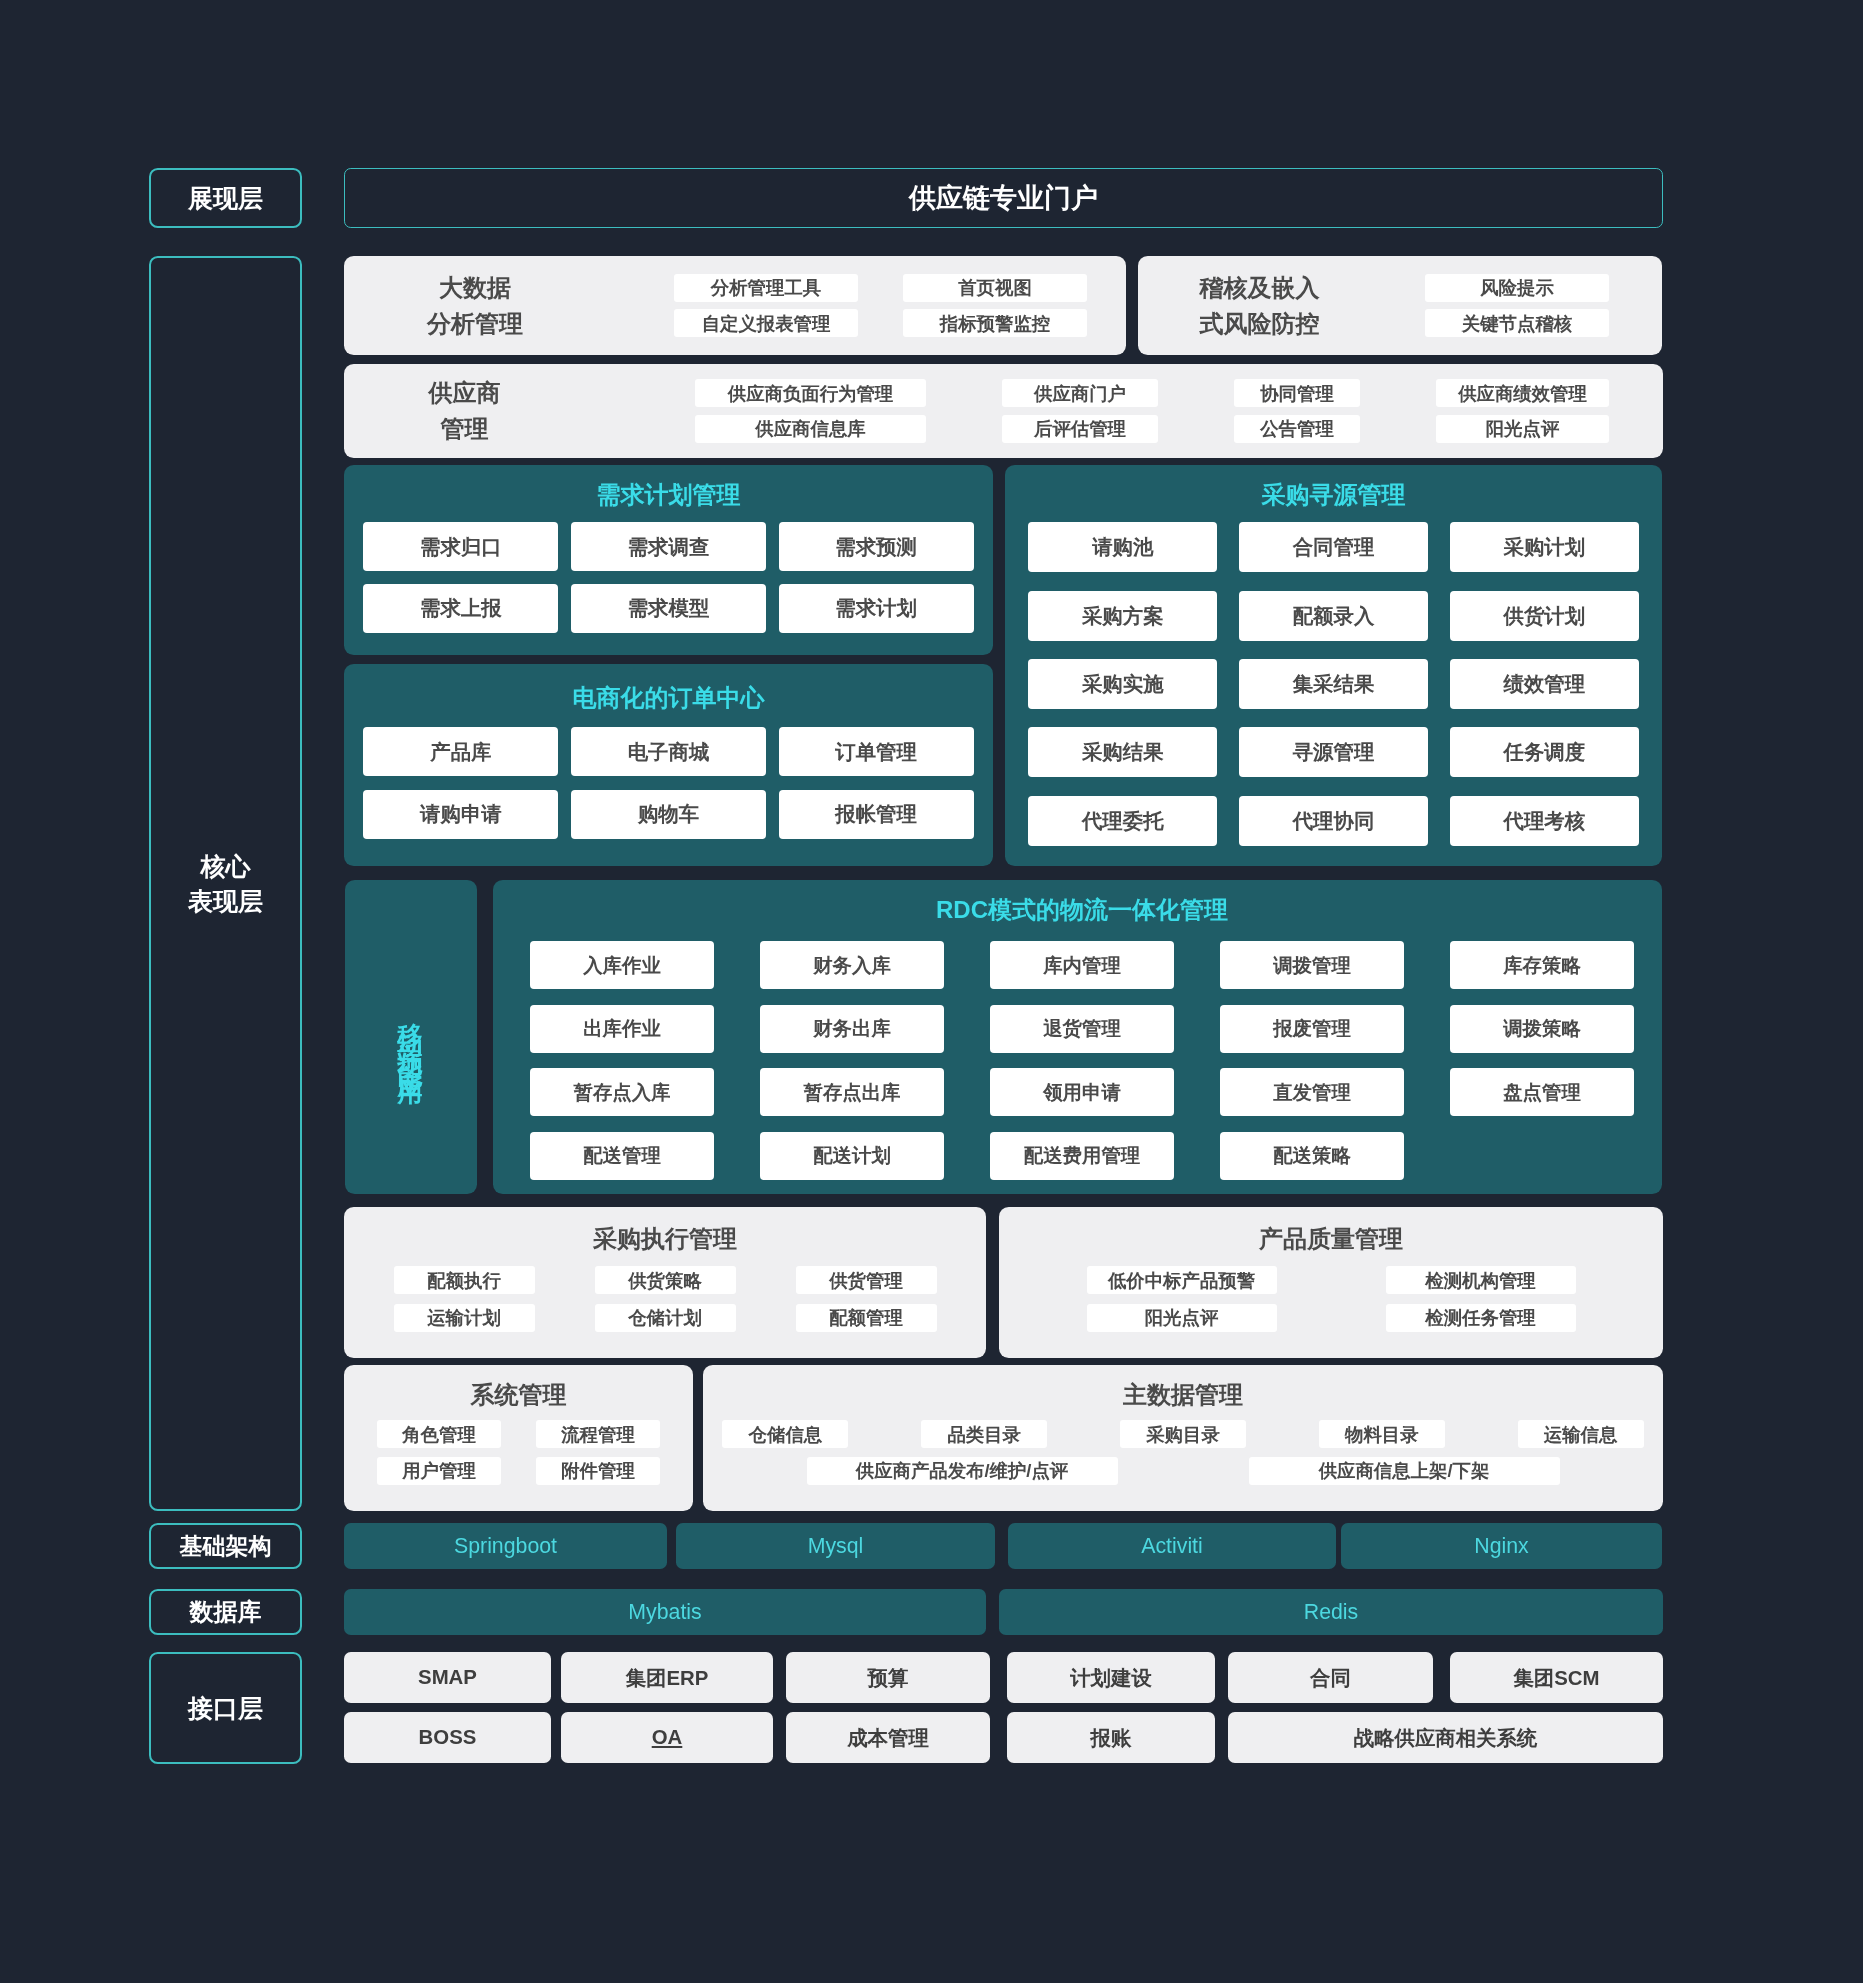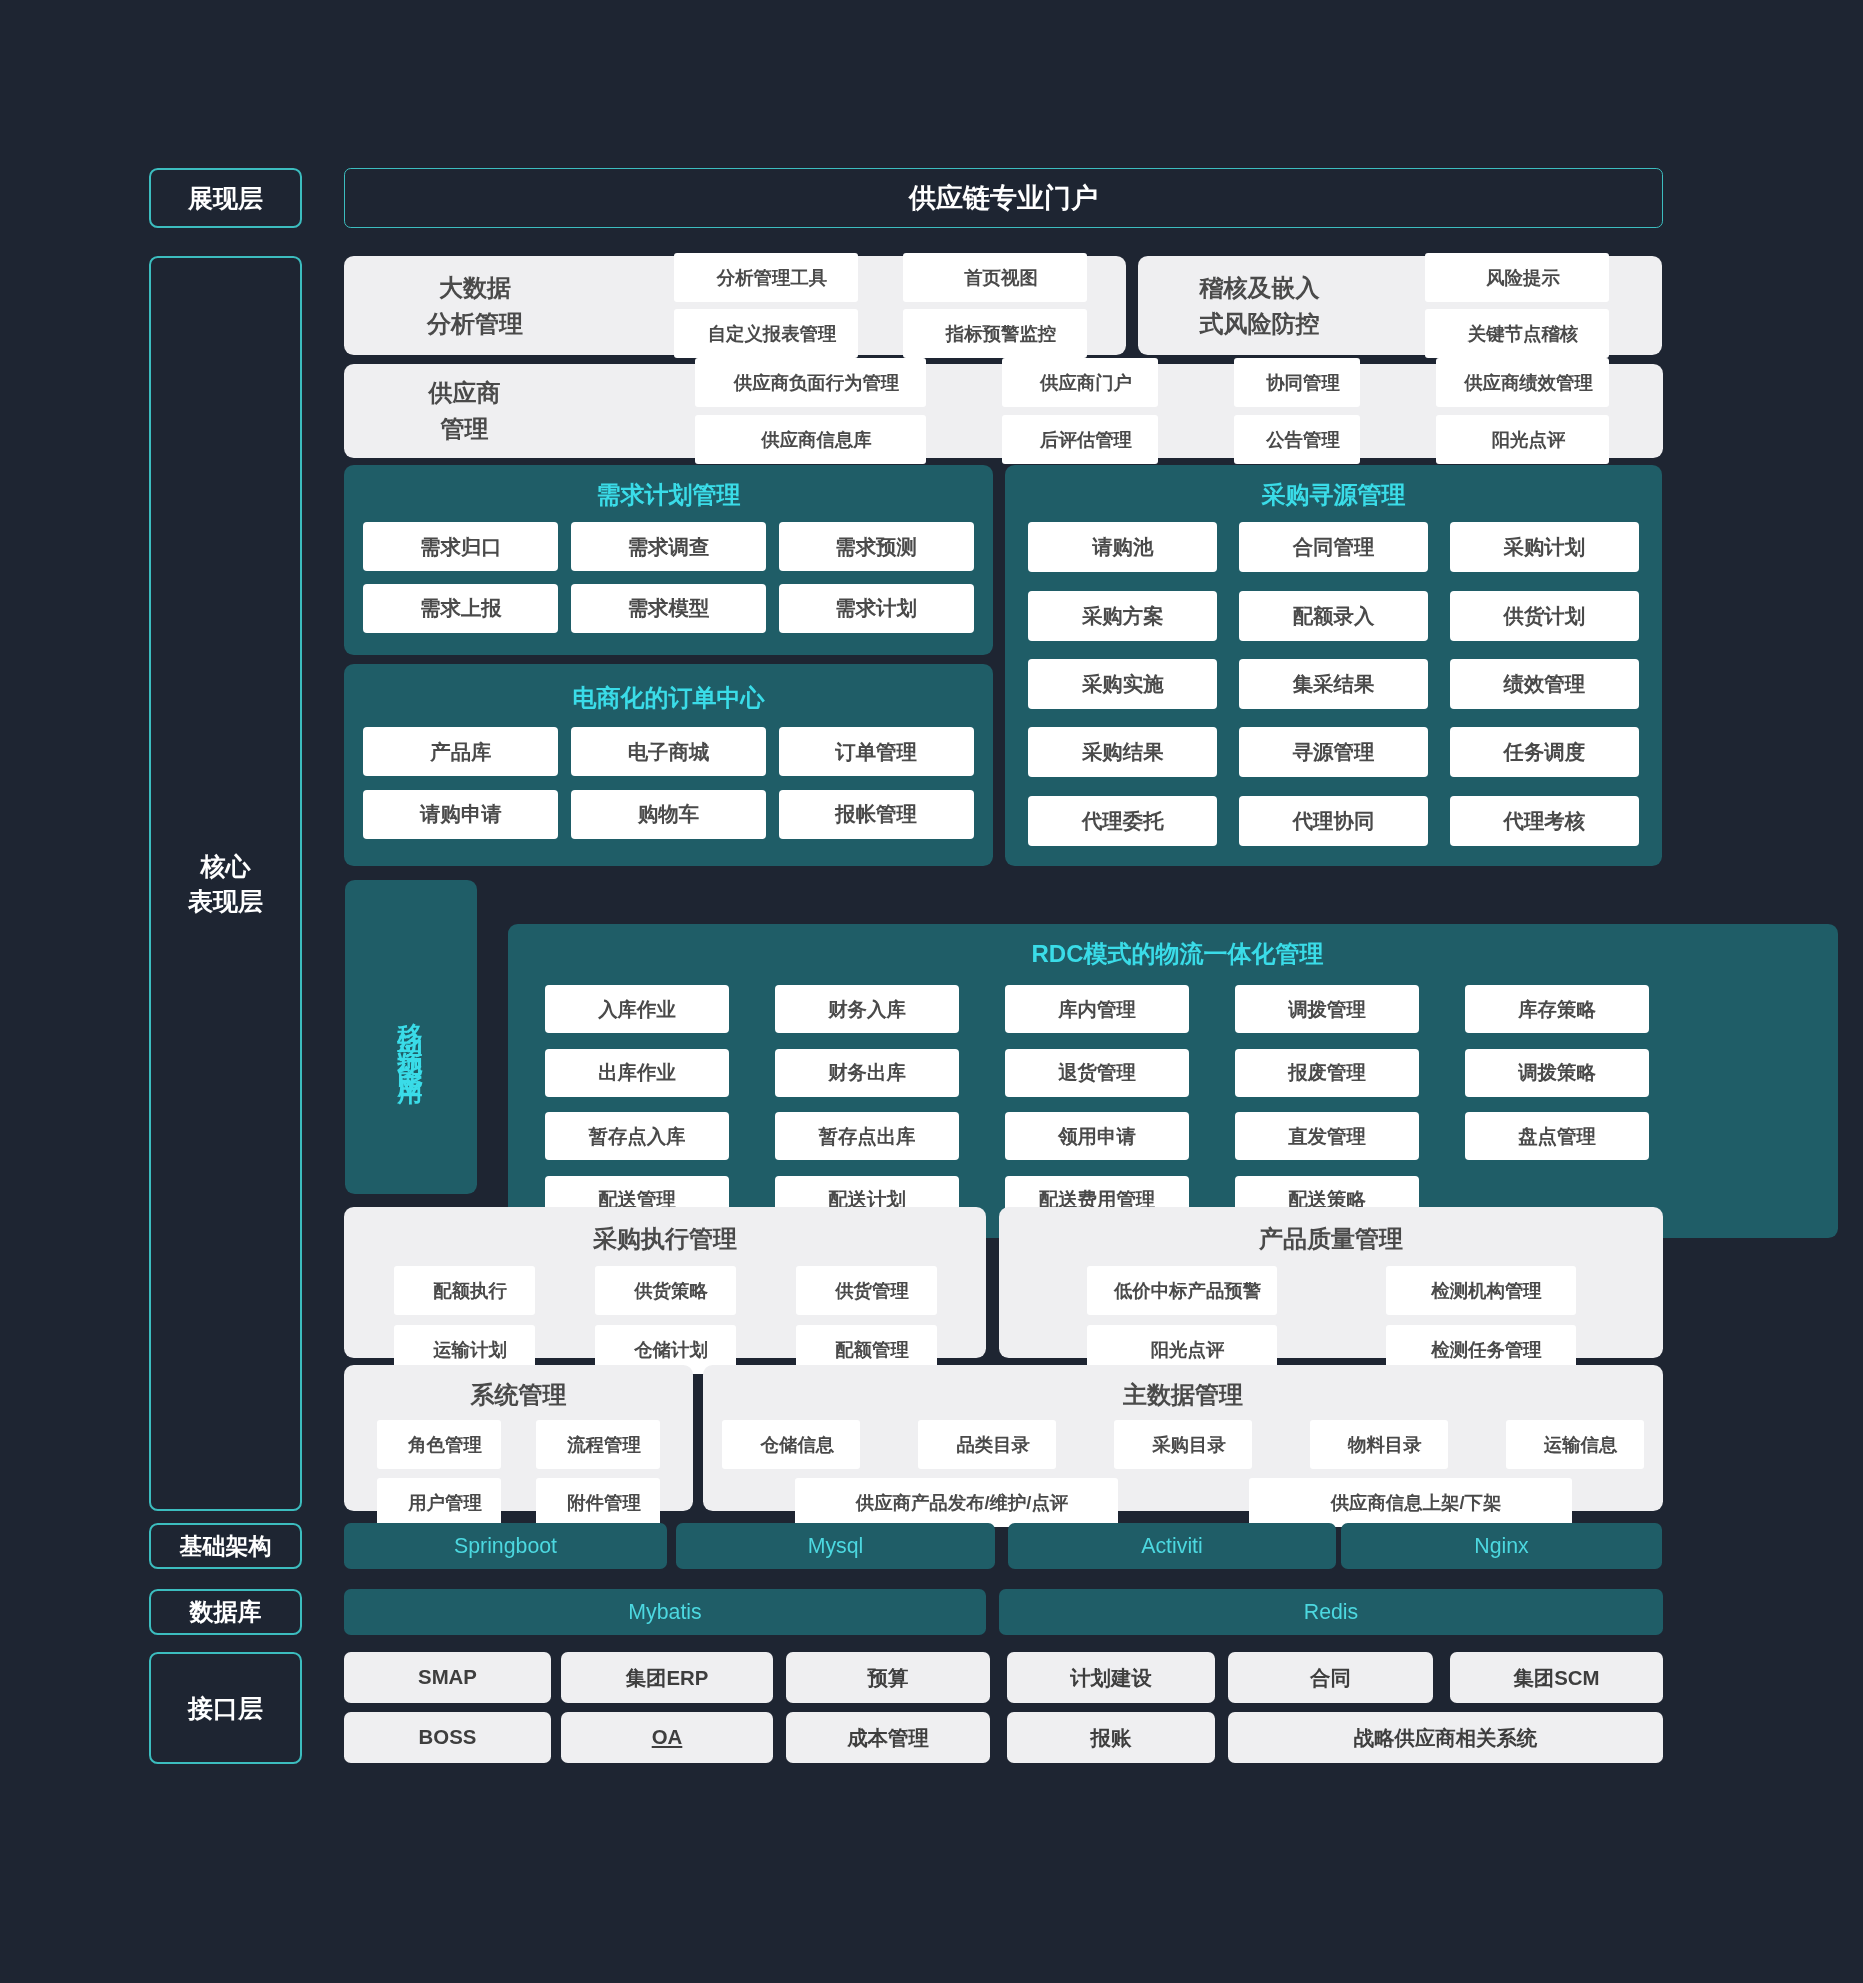--- a/index.html
+++ b/index.html
@@ -18,21 +18,21 @@
 
   
   #portal-banner{position:absolute;left:344px;top:168px;width:1319px;height:60px;box-sizing:border-box;
     border:1.9px solid var(--teal-border,#3cbdbf);border-radius:6.8px;display:flex;align-items:center;
     justify-content:center;color:#fff;font-size:27px;font-weight:bold;}
 
   
   .light-sec{position:absolute;box-sizing:border-box;background:var(--section-bg,#efeff1);border-radius:9.7px;}
   .sec-title{color:var(--text-dark,#4a4a4a);font-weight:bold;font-size:24px;}
   .pill{background:var(--pill-bg,#ffffff);border-radius:3px;display:flex;align-items:center;
-    justify-content:center;color:var(--text-dark,#4a4a4a);font-size:18.4px;font-weight:600;height:49px;white-space:nowrap;padding-left:12px;}
+    justify-content:center;color:var(--text-dark,#4a4a4a);font-size:18.4px;font-weight:600;height:28px;white-space:nowrap;}
   .pill.w130{width:126px;} .pill.wide{width:311px;}
 
   #bigdata{left:344px;top:256px;width:782px;height:99px;display:flex;align-items:center;}
   #bigdata .sec-title{width:262px;text-align:center;line-height:36px;}
   #bigdata .grid{display:grid;grid-template-columns:184px 184px;gap:7.8px 45px;margin-left:auto;margin-right:39px;}
 
   #audit{left:1138px;top:256px;width:524px;height:99px;display:flex;align-items:center;}
   #audit .sec-title{width:243px;text-align:center;line-height:36px;}
   #audit .grid{display:grid;grid-template-columns:184px;gap:7.8px;margin-left:auto;margin-right:53px;}
 
@@ -56,21 +56,21 @@
   #sourcing .tbox{height:50px;}
 
   #order{left:344px;top:664px;width:649px;height:202px;padding:17.5px 19.4px 0;}
   #order .grid{display:grid;grid-template-columns:repeat(3,1fr);gap:13.6px 12.6px;margin-top:13.6px;}
   #order .tbox{height:49px;}
 
   #mobile{left:345px;top:880px;width:132px;height:314px;display:flex;align-items:center;justify-content:center;}
   #mobile .v-title{writing-mode:vertical-rl;text-orientation:upright;color:var(--accent-cyan,#3adce8);
     font-size:25px;font-weight:bold;letter-spacing:9.7px;}
 
-  #rdc{left:508px;top:880px;width:1330px;height:314px;padding:13.6px 28px 0 37px;margin-top:44px;}
+  #rdc{left:493px;top:880px;width:1169px;height:314px;padding:13.6px 28px 0 37px;}
   #rdc .grid{display:grid;grid-template-columns:repeat(5,184px);column-gap:46px;row-gap:15.5px;margin-top:15.5px;}
   #rdc .tbox{height:48px;font-size:19.4px;}
 
   #proc-exec{left:344px;top:1207px;width:642px;height:151px;padding-top:15.5px;}
   #proc-exec .sec-title,#quality .sec-title,#system .sec-title,#master .sec-title{display:block;text-align:center;}
   #proc-exec .grid{display:grid;grid-template-columns:repeat(3,141px);gap:9.7px 60px;justify-content:center;margin-top:11.6px;}
 
   #quality{left:999px;top:1207px;width:664px;height:151px;padding-top:15.5px;}
   #quality .grid{display:grid;grid-template-columns:repeat(2,190px);gap:9.7px 109px;justify-content:center;margin-top:11.6px;}
 

